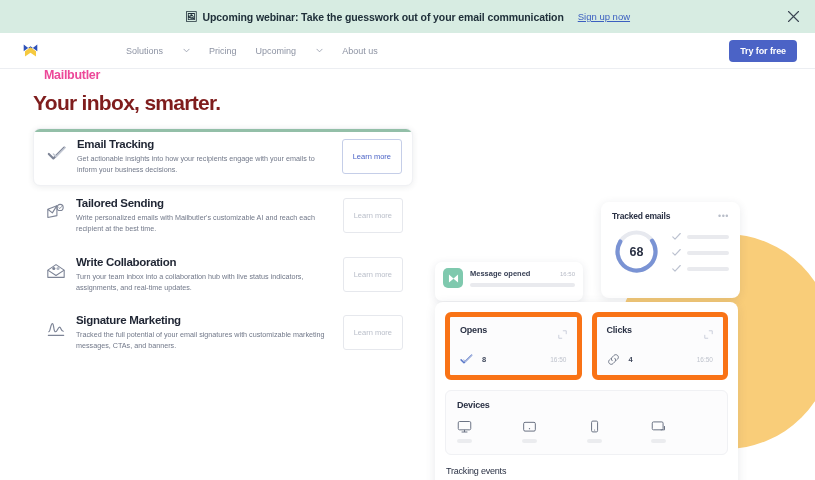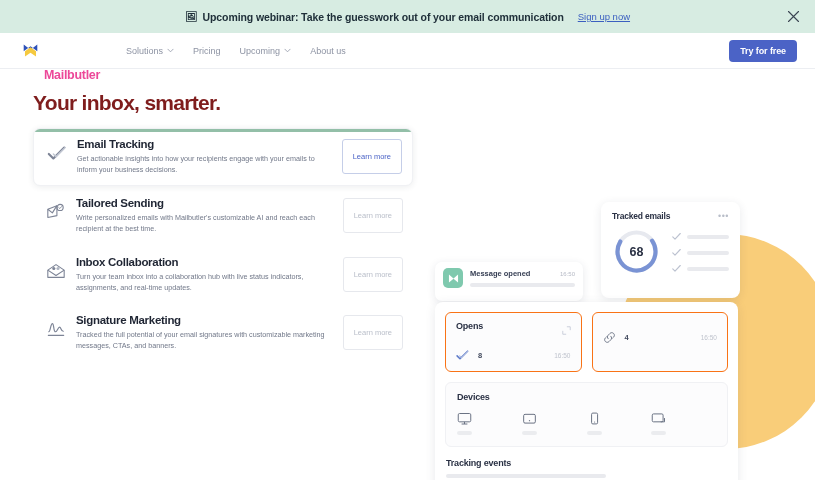--- a/index.html
+++ b/index.html
@@ -64,21 +64,21 @@
     font-size: 12.5px;
     font-weight: 700;
     color: #ec4899;
     letter-spacing: -0.3px;
     margin-top: 48px;
   }
   .nav-items { display: flex; align-items: center; gap: 19px; }
   .nav-item {
     font-size: 9px;
     color: #8d93a3;
-    display: flex; align-items: center; gap: 4px;
+    display: flex; align-items: center; gap: 20px;
     cursor: pointer;
     white-space: nowrap;
     text-align: center;
   }
   .chev { display: block; }
   .cta {
     position: absolute;
     right: 18px; top: 50%;
     transform: translateY(-50%);
     background: #4b63c6;
@@ -243,21 +243,21 @@
     left: 435px; top: 233px;
     width: 303px; height: 214px;
     background: #fff;
     border-radius: 8px;
     box-shadow: 0 2px 11px rgba(40,50,70,.10);
     padding: 10px;
   }
   .stat-row { display: flex; gap: 10px; }
   .stat {
     flex: 1;
-    border: 1px solid #f97316;
+    border: 5px solid #f97316;
     border-radius: 6px;
     background: #fcfcfd;
     padding: 8px 10px 9px;
   }
   .stat-head { display: flex; justify-content: space-between; align-items: flex-start; }
   .stat-title { font-size: 9px; font-weight: 700; color: #2a3144; letter-spacing: -0.2px; }
   .expand { cursor: pointer; }
   .stat-foot { display: flex; align-items: center; margin-top: 10px; }
   .stat-num { font-size: 7.5px; font-weight: 700; color: #40485c; margin-left: 9px; }
   .stat-time { font-size: 6.5px; color: #bfc3cd; margin-left: auto; }
@@ -268,21 +268,21 @@
     border-radius: 6px;
     background: #fcfcfd;
     padding: 9px 11px 11px;
   }
   .devices-title { font-size: 9px; font-weight: 700; color: #2a3144; letter-spacing: -0.2px; }
   .devices-row { display: flex; margin-top: 9px; }
   .device { flex: 1; display: flex; flex-direction: column; gap: 5px; }
   .device-bar { width: 15px; height: 4px; border-radius: 2px; background: #ebecef; }
 
   .events { margin-top: 11px; padding: 0 1px; }
-  .events-title { font-size: 9px; font-weight: 700; color: #2a3144; letter-spacing: -0.2px; }
+  .events-title { font-size: 9px; font-weight: 400; color: #2a3144; letter-spacing: -0.2px; }
   .events-bar { margin-top: 6px; height: 4px; border-radius: 2px; background: #e9eaee; width: 57%; }
 </style>
 </head>
 <body>
 
 <div class="banner">
   <div class="banner-text">
     <span class="banner-emoji">🖼</span>
     <span>Upcoming webinar: Take the guesswork out of your email communication</span>
   </div>
@@ -368,21 +368,21 @@
     <div class="feature">
       <span class="f-icon">
         <svg width="20" height="20" viewBox="0 0 22 22">
           <path d="M2 10 L11 4 L20 10 L20 18 L2 18 Z" stroke="#7d8496" stroke-width="1.2" fill="none" stroke-linejoin="round"></path>
           <path d="M2 10 L11 16 L20 10" stroke="#7d8496" stroke-width="1.2" fill="none" stroke-linejoin="round"></path>
           <circle cx="8.6" cy="8.2" r="1.7" fill="#7d8496"></circle>
           <circle cx="13.2" cy="8.2" r="1.7" fill="#aeb4c1"></circle>
         </svg>
       </span>
       <div class="f-body">
-        <div class="f-title">Inbox Collaboration</div>
+        <div class="f-title">Write Collaboration</div>
         <div class="f-desc">Turn your team inbox into a collaboration hub with live status indicators, assignments, and real-time updates.</div>
       </div>
       <div class="learn-btn off">Learn more</div>
     </div>
 
     <div class="feature">
       <span class="f-icon">
         <svg width="20" height="20" viewBox="0 0 22 22">
           <path d="M3 14 C5 14 5 5 7 5 C9 5 8 14 10.5 14 C12.5 14 13 9 15 9 C16.6 9 16.2 13.5 19 13.5" stroke="#7d8496" stroke-width="1.3" fill="none" stroke-linecap="round"></path>
           <path d="M2.5 18 L19.5 18" stroke="#7d8496" stroke-width="1.2" stroke-linecap="round"></path>
@@ -464,20 +464,28 @@
           <svg width="13" height="13" viewBox="0 0 18 18">
             <path d="M1.5 9.5 L5.5 13.5 L16 3" stroke="#5d7ac9" stroke-width="2.1" fill="none" stroke-linecap="round" stroke-linejoin="round"></path>
             <path d="M5 9.5 L7.5 12 L16.5 3" stroke="#a9b8e0" stroke-width="1.4" fill="none" stroke-linecap="round" stroke-linejoin="round"></path>
           </svg>
           <span class="stat-num">8</span>
           <span class="stat-time">16:50</span>
         </div>
       </div>
 
       <div class="stat">
+        <div class="stat-head">
+          <span class="stat-title">Clicks</span>
+          <span class="expand">
+            <svg width="9" height="9" viewBox="0 0 12 12">
+                <path d="M7 1 L11 1 L11 5 M5 11 L1 11 L1 7" stroke="#c7ccd8" stroke-width="1.2" fill="none" stroke-linecap="round" stroke-linejoin="round"></path>
+              </svg>
+          </span>
+        </div>
         <div class="stat-foot">
           <svg width="13" height="13" viewBox="0 0 18 18">
             <path d="M7.2 10.8 C5.6 9.2 5.8 7.2 7.2 5.8 L9.6 3.4 C11.1 1.9 13.3 2 14.7 3.4 C16.1 4.8 16.1 7 14.7 8.4 L13.3 9.8" stroke="#6b7384" stroke-width="1.3" fill="none" stroke-linecap="round"></path>
             <path d="M10.8 7.2 C12.4 8.8 12.2 10.8 10.8 12.2 L8.4 14.6 C6.9 16.1 4.7 16 3.3 14.6 C1.9 13.2 1.9 11 3.3 9.6 L4.7 8.2" stroke="#6b7384" stroke-width="1.3" fill="none" stroke-linecap="round"></path>
           </svg>
           <span class="stat-num">4</span>
           <span class="stat-time">16:50</span>
         </div>
       </div>
     </div>

